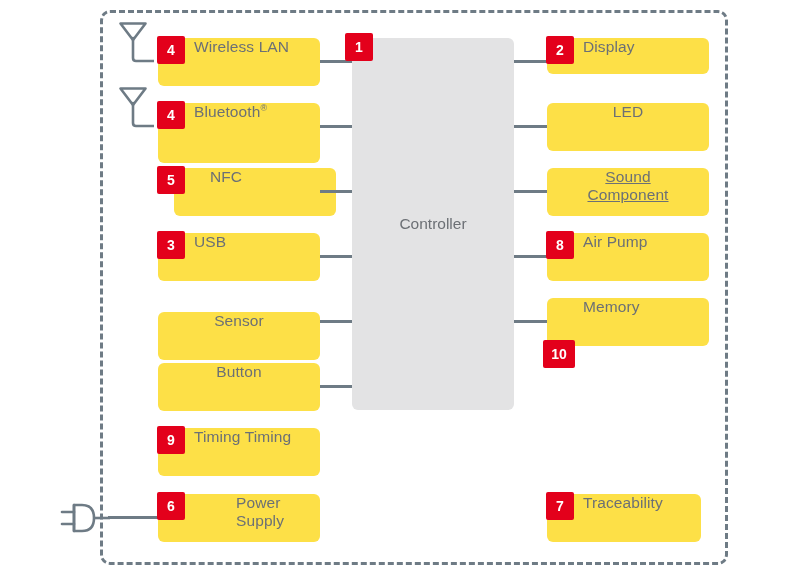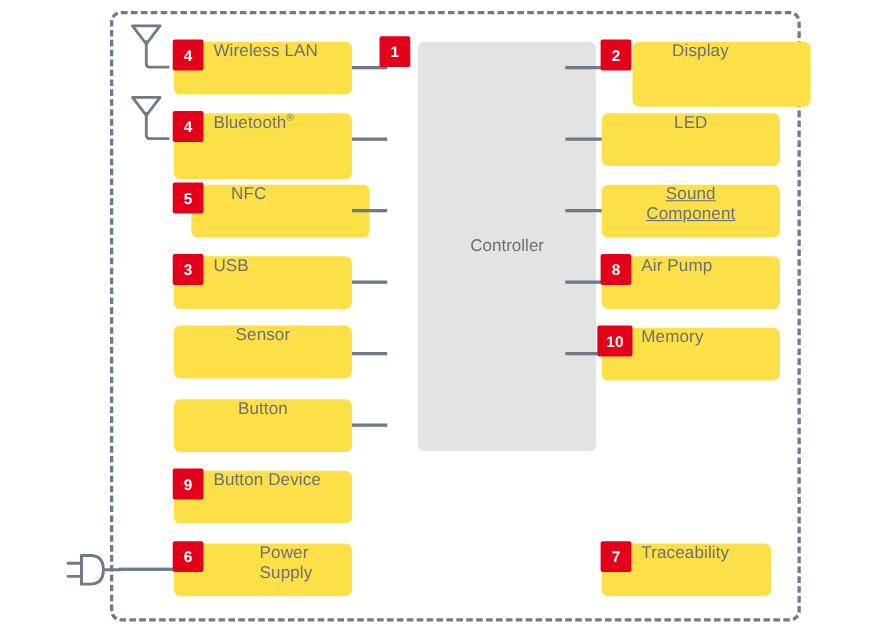--- a/index.html
+++ b/index.html
@@ -65,39 +65,38 @@
     width: 162px;
     height: 372px;
     box-sizing: border-box;
     background: #e3e3e4;
     border-radius: 6px;
     display: flex;
     align-items: center;
     justify-content: center;
     color: #6c7075;
     font-size: 15.5px;
-    margin-left: 28px;
   }
 
   
   .badge {
     position: absolute;
     background: #e3001b;
     color: #ffffff;
     font-size: 14px;
     font-weight: bold;
     display: flex;
     align-items: center;
     justify-content: center;
     border-radius: 2px;
     width: 28px;
     height: 28px;
     z-index: 6;
   }
-  .badge.wide { width: 32px; }
+  .badge.wide { width: 32px; margin-top: 44px; }
 
   
   .conn {
     position: absolute;
     height: 3px;
     background: #6e7b85;
     z-index: 1;
   }
 
   
@@ -173,39 +172,39 @@
   <div class="block left-lbl" style="left:174px; top:168px; width:162px; height:48px;">
     <span class="lbl">NFC</span>
   </div>
   <div class="badge" style="left:157px; top:166px;">5</div>
 
   <div class="block left-lbl" style="left:158px; top:233px; width:162px; height:48px;">
     <span class="lbl">USB</span>
   </div>
   <div class="badge" style="left:157px; top:231px;">3</div>
 
-  <div class="block center-lbl" style="left:158px; top:296px; width:162px; height:48px;">
+  <div class="block center-lbl" style="left:158px; top:312px; width:162px; height:48px;">
     <span class="lbl">Sensor</span>
   </div>
 
   <div class="block center-lbl" style="left:158px; top:363px; width:162px; height:48px;">
     <span class="lbl">Button</span>
   </div>
 
   <div class="block left-lbl" style="left:158px; top:428px; width:162px; height:48px;">
-    <span class="lbl">Button Device</span>
+    <span class="lbl">Timing Timing</span>
   </div>
   <div class="badge" style="left:157px; top:426px;">9</div>
 
   <div class="block left-lbl" style="left:158px; top:494px; width:162px; height:48px;padding-left:42px;">
     <span class="lbl">Power Supply</span>
   </div>
   <div class="badge" style="left:157px; top:492px;">6</div>
 
-  <div class="block left-lbl" style="left:547px; top:38px; width:162px; height:59px;margin-left:28px;">
+  <div class="block left-lbl" style="left:547px; top:38px; width:162px; height:36px;">
     <span class="lbl">Display</span>
   </div>
   <div class="badge" style="left:546px; top:36px;">2</div>
 
   <div class="block center-lbl" style="left:547px; top:103px; width:162px; height:48px;">
     <span class="lbl">LED</span>
   </div>
 
   <div class="block center-lbl" style="left:547px; top:168px; width:162px; height:48px;text-decoration:underline;">
     <span class="lbl" style="text-align:center;">

